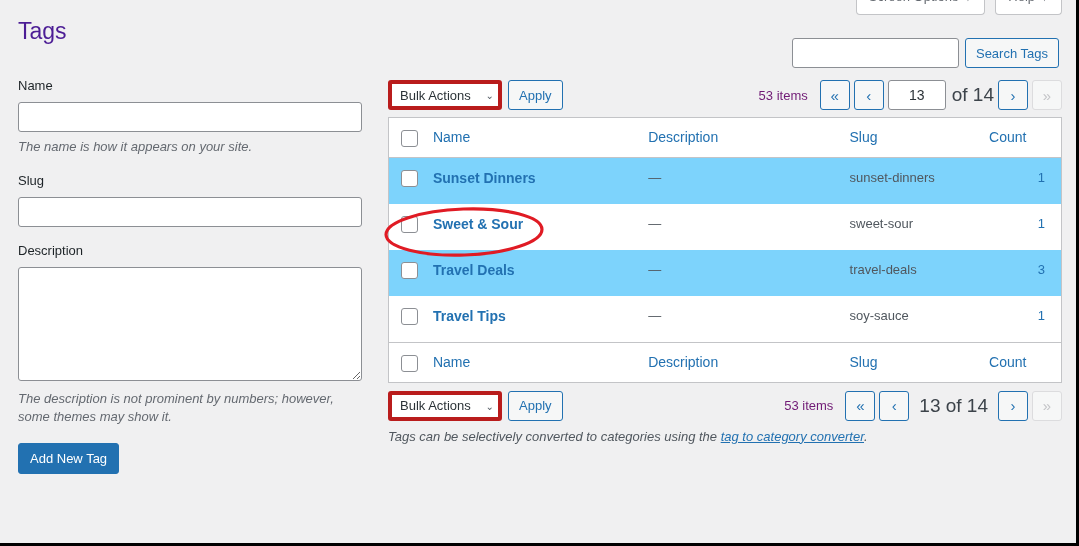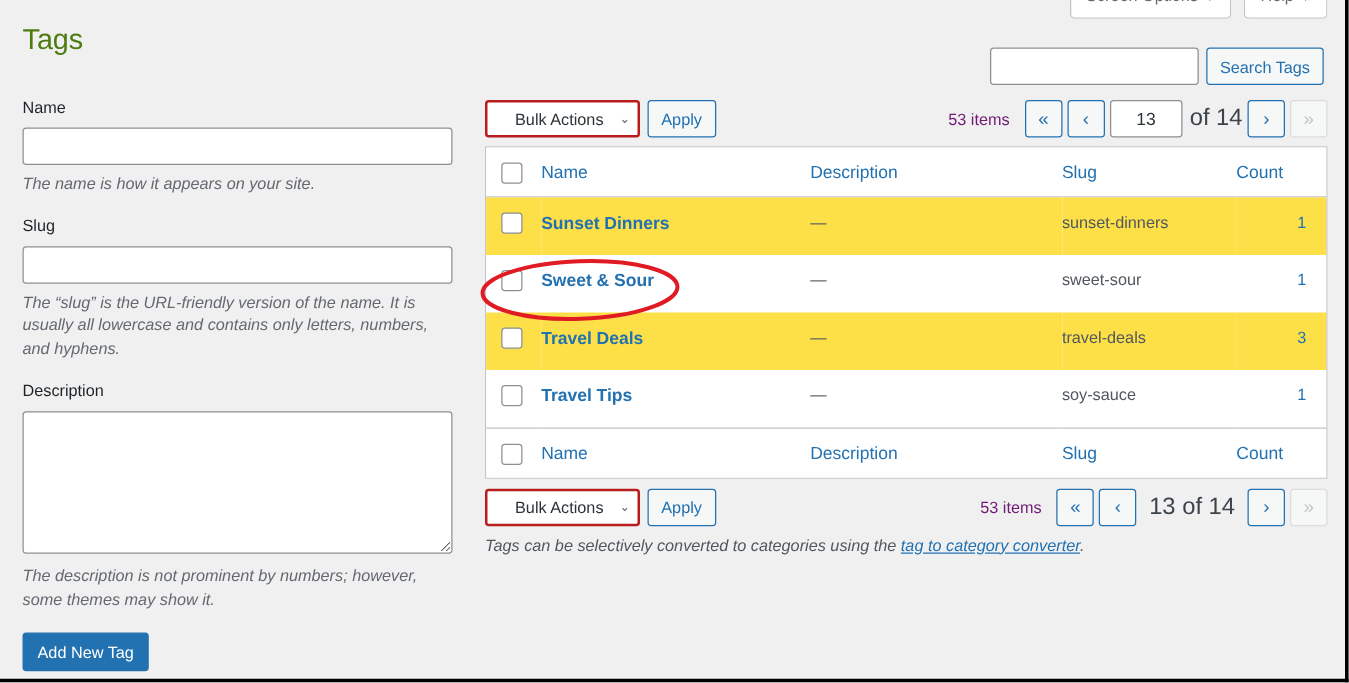--- a/index.html
+++ b/index.html
@@ -38,21 +38,21 @@
     cursor: pointer;
     white-space: nowrap;
   }
   .screen-meta-toggle .caret { font-size: 9px; margin-left: 5px; color: #787c82; }
 
   
   .page-title {
     position: absolute; left: 18px; top: 8px;
     font-size: 23px;
     font-weight: 400;
-    color: #4d7c0f;
+    color: #4c1d95;
     line-height: 1.3;
     margin: 0;
     padding: 9px 0 4px 0;
   }
 
   
   .search-box {
     position: absolute; right: 17px; top: 38px;
     display: flex; align-items: center; gap: 6px;
   }
@@ -154,26 +154,26 @@
   }
   .tablenav.bottom { margin-top: 6px; margin-bottom: 0; }
   .bulkactions { display: flex; align-items: center; gap: 6px; }
   .select-wrap {
     position: relative;
     display: inline-block;
   }
   .select-wrap select {
     appearance: none; -webkit-appearance: none;
     height: 30px;
-    border: 2px solid #b91c1c;
+    border: 4px solid #b91c1c;
     border-radius: 3px;
     background: #fff;
     color: #2c3338;
     font-size: 13px;
-    padding: 0 26px 0 22px;
+    padding: 0 26px 0 8px;
     font-family: "Liberation Sans", sans-serif;
     cursor: pointer;
   }
   .select-wrap .caret {
     position: absolute; right: 8px; top: 50%;
     transform: translateY(-50%);
     pointer-events: none;
     font-size: 10px;
     color: #555d66;
   }
@@ -239,21 +239,21 @@
   table.wp-list-table thead tr th { border-bottom: 1px solid #c3c4c7; }
   table.wp-list-table tfoot tr th { border-top: 1px solid #c3c4c7; }
   table.wp-list-table td {
     padding: 10px 0;
     vertical-align: top;
     color: #50575e;
     font-size: 13px;
     line-height: 1.5;
   }
   table.wp-list-table tbody tr { background: #fff; }
-  table.wp-list-table tbody tr.alternate { background: #fde047; }
+  table.wp-list-table tbody tr.alternate { background: #7dd3fc; }
   .col-cb { width: 44px; padding-left: 12px !important; }
   .col-name { width: 216px; }
   .col-desc { width: 202px; }
   .col-slug { width: 140px; }
   .col-count { width: 72px; text-align: right; padding-right: 16px !important; }
   th.col-count { text-align: right; padding-right: 16px !important; }
   .row-title {
     color: #2271b1;
     font-weight: bold;
     font-size: 14px;
@@ -323,21 +323,20 @@
 
     <div class="form-field">
       <label>Name</label>
       <input type="text" value="" style="">
       <p class="field-help">The name is how it appears on your site.</p>
     </div>
 
     <div class="form-field">
       <label>Slug</label>
       <input type="text" value="" style="">
-      <p class="field-help">The “slug” is the URL-friendly version of the name. It is usually all lowercase and contains only letters, numbers, and hyphens.</p>
     </div>
 
     <div class="form-field">
       <label>Description</label>
       <textarea style=""></textarea>
       <p class="field-help">The description is not prominent by numbers; however, some themes may show it.</p>
     </div>
 
     <button class="btn-primary">Add New Tag</button>
   </div>

